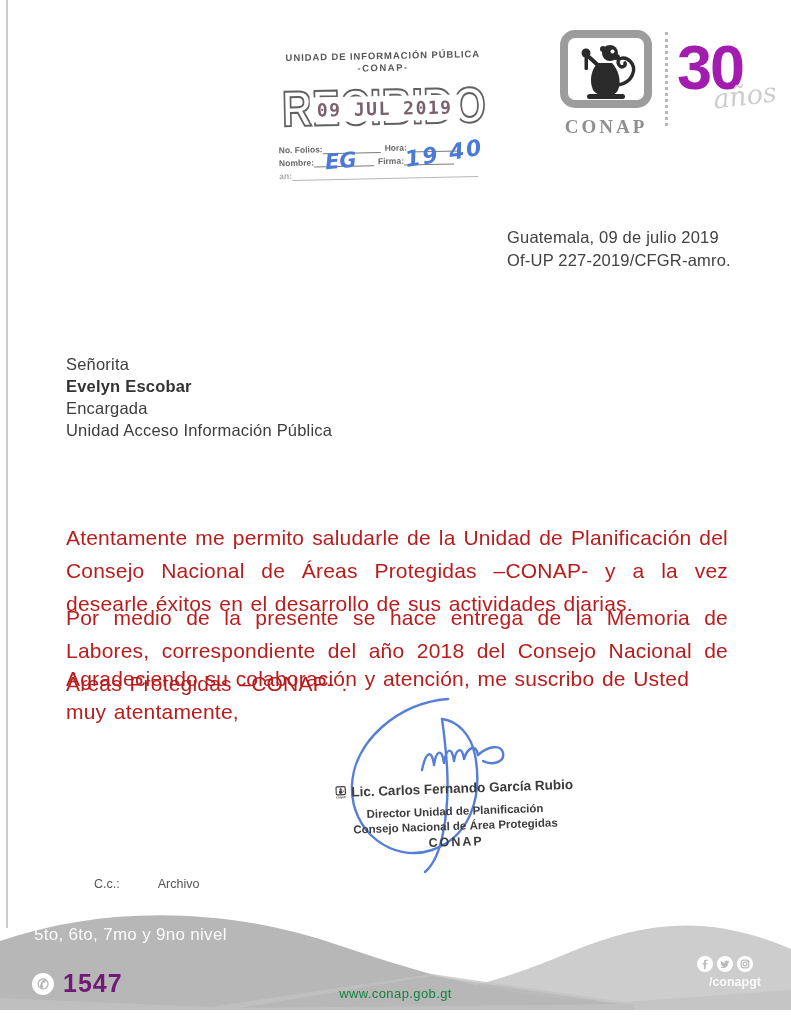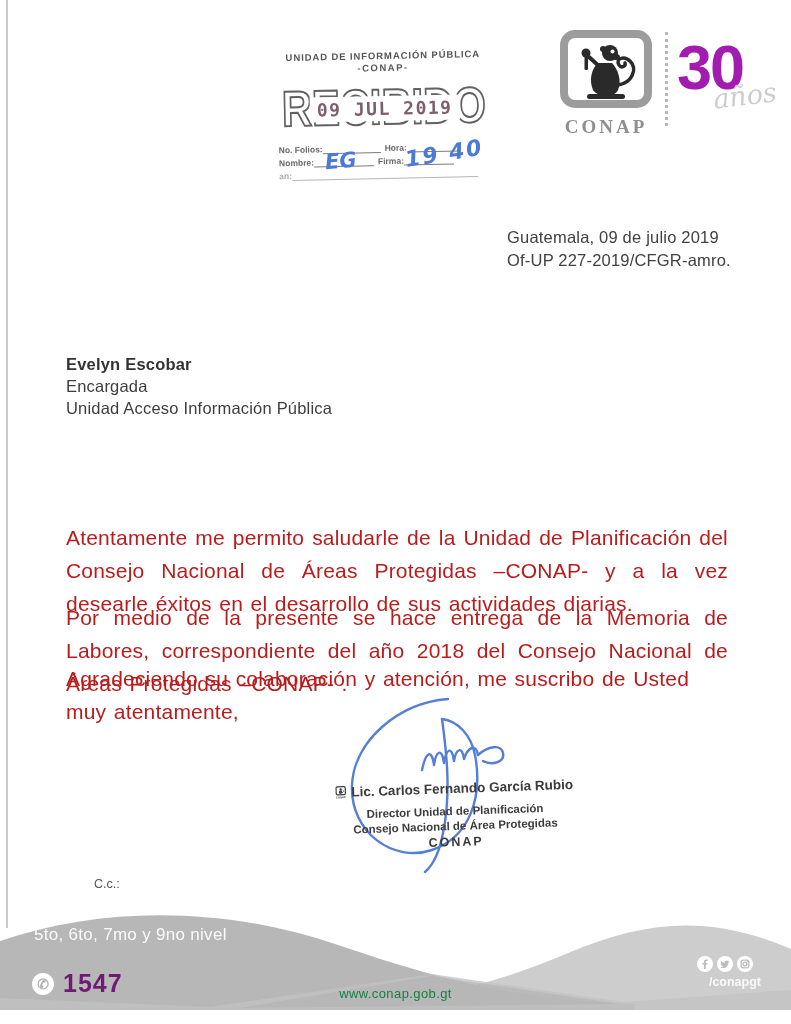--- a/index.html
+++ b/index.html
@@ -47,21 +47,21 @@
   .sig{position:absolute;left:330px;top:693px;width:250px;height:185px;}
   .sig-ink{position:absolute;left:0;top:0;}
   .sig-stamp{position:absolute;left:6px;top:80px;width:238px;text-align:center;color:#3c3c3c;
     transform:rotate(-2deg);}
   .sig-name-row{display:flex;align-items:center;justify-content:center;gap:5px;}
   .sig-name{font-size:13.5px;font-weight:bold;white-space:nowrap;}
   .sig-line{font-size:11.5px;font-weight:600;line-height:1.3;}
   .sig-org-short{font-size:12.5px;font-weight:bold;letter-spacing:2px;margin-top:1px;}
 
   
-  .cc{position:absolute;left:94px;top:877px;display:flex;gap:30px;font-size:12.5px;color:#555;flex-direction:column;}
+  .cc{position:absolute;left:94px;top:877px;display:flex;gap:38px;font-size:12.5px;color:#555;}
 
   
   .footer{position:absolute;left:0;top:903px;width:791px;height:107px;}
   .footer svg.waves{position:absolute;left:0;top:0;}
   .f-addr{position:absolute;left:34px;top:21px;font-size:17px;line-height:1.28;
     color:rgba(255,255,255,.93);letter-spacing:.3px;font-weight:500;}
   .f-phone{position:absolute;left:32px;top:66px;display:flex;align-items:center;}
   .f-phone-icon{width:22px;height:22px;border-radius:50%;background:#fff;color:#b3b3b3;
     font-size:14px;line-height:22px;text-align:center;font-weight:bold;}
   .f-phone-num{margin-left:9px;font-size:25px;font-weight:800;color:#701a75;letter-spacing:1px;}
@@ -131,20 +131,21 @@
       <div class="thirty-word">años</div>
     </div>
   </div>
 
   <div class="date-block">
     <div>Guatemala, 09 de julio 2019</div>
     <div>Of-UP 227-2019/CFGR-amro.</div>
   </div>
 
   <div class="addressee">
+    <div>Señorita</div>
     <div class="addr-bold">Evelyn Escobar</div>
     <div>Encargada</div>
     <div>Unidad Acceso Información Pública</div>
   </div>
 
 
   <div class="para p1">Atentamente me permito saludarle de la Unidad de Planificación del Consejo Nacional de Áreas Protegidas –CONAP- y a la vez desearle éxitos en el desarrollo de sus actividades diarias.</div>
   <div class="para p2">Por medio de la presente se hace entrega de la Memoria de Labores, correspondiente del año 2018 del Consejo Nacional de Áreas Protegidas –CONAP- .</div>
   <div class="para p3">Agradeciendo su colaboración y atención, me suscribo de Usted muy atentamente,</div>
 

